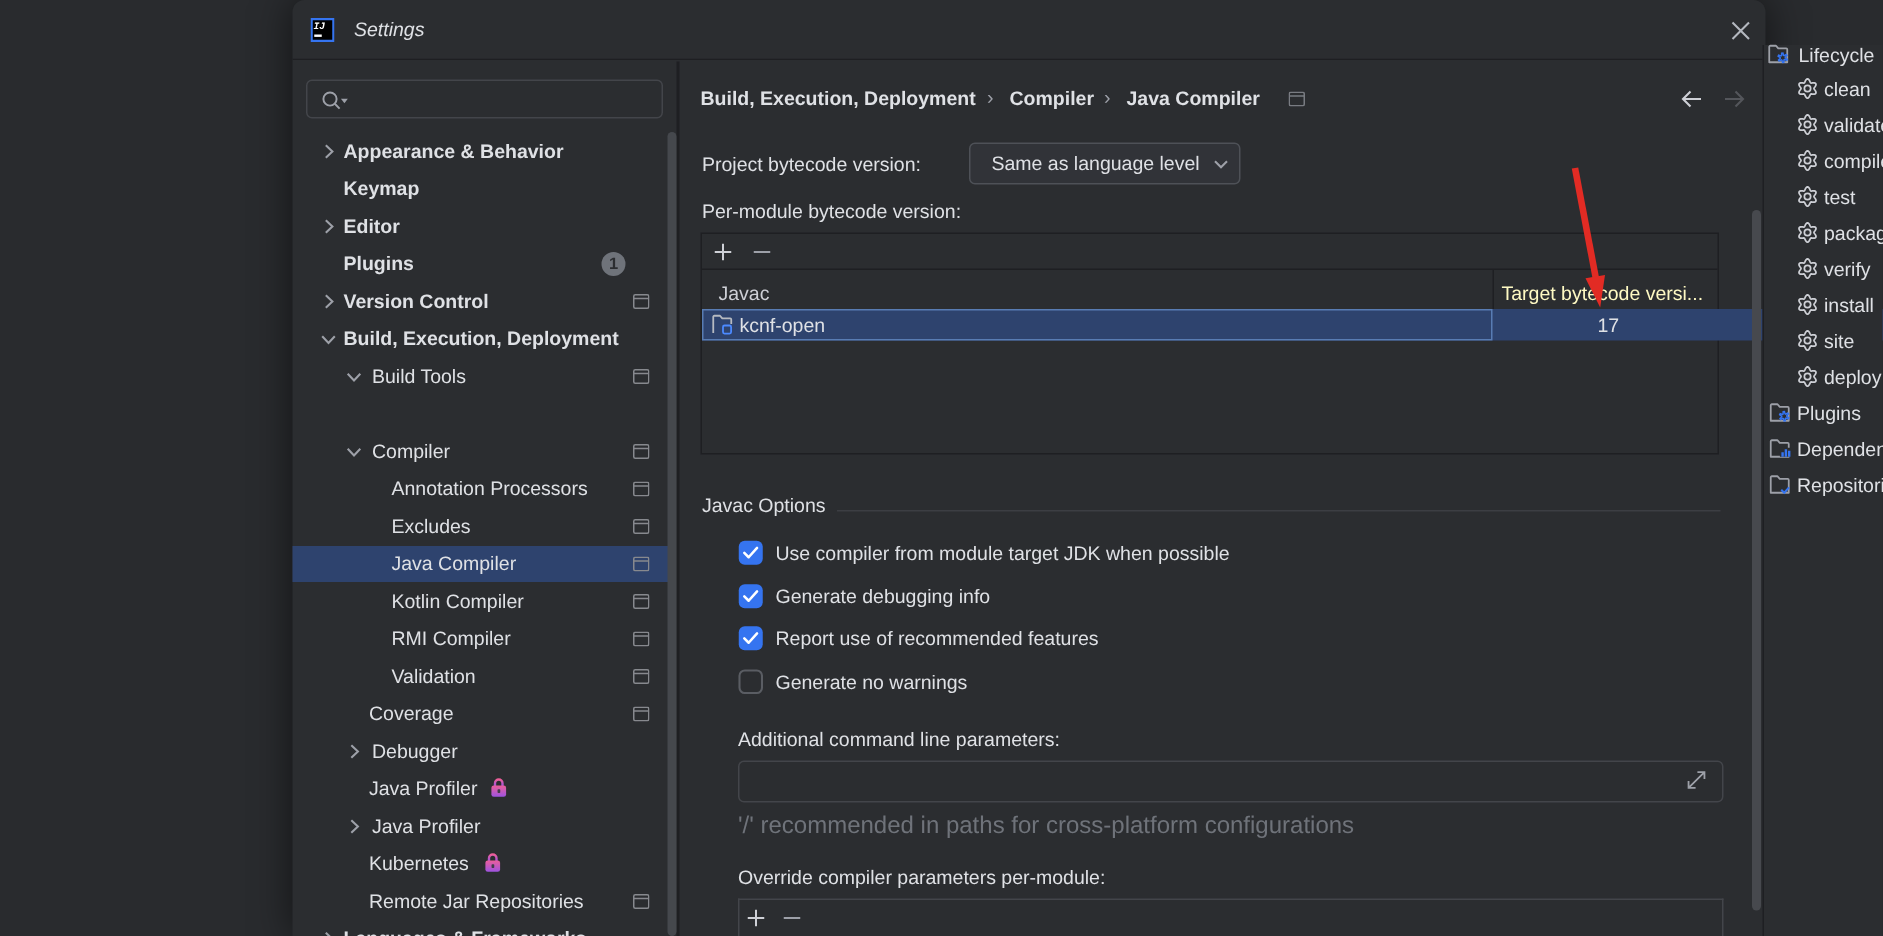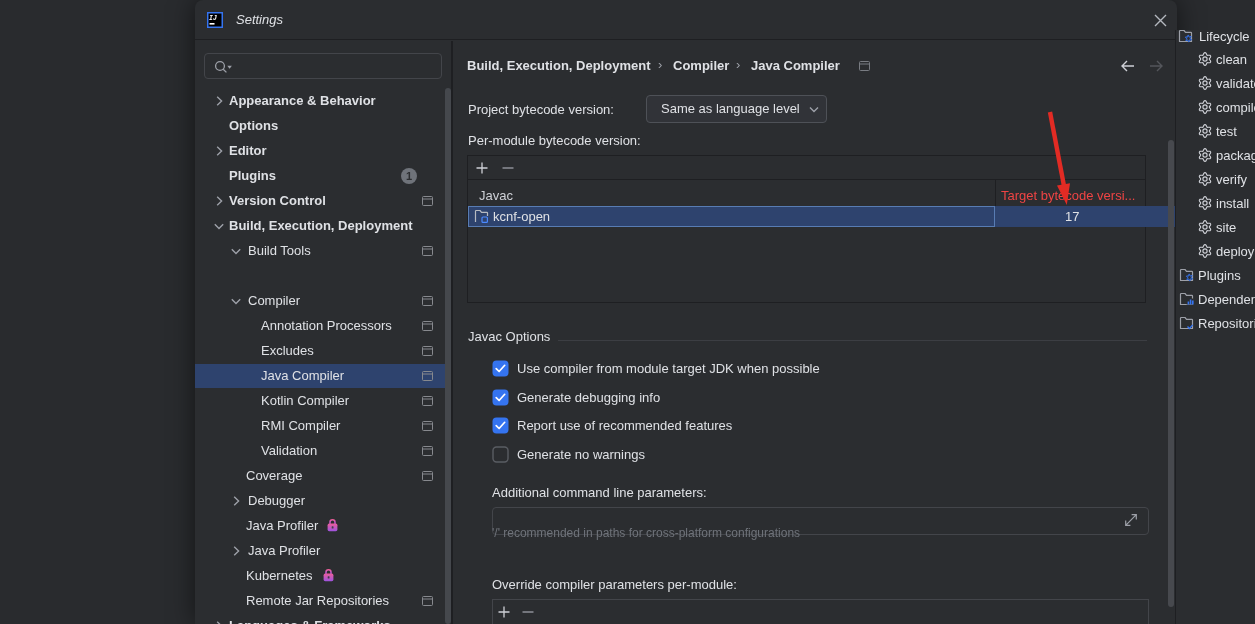--- a/index.html
+++ b/index.html
@@ -71,21 +71,21 @@
       </svg>
     </div>
     <div id="treesel"></div>
     <div class="trow b" style="top:48px">
         <svg class="abs" style="left:16px;top:4px" width="16" height="16" viewBox="0 0 16 16">
           <path d="M6.2 3.8 L10.6 8 L6.2 12.2" fill="none" stroke="#9da0a8" stroke-width="1.4"></path>
         </svg>
         <div class="abs" style="left:34px;top:4px;line-height:16px">Appearance &amp; Behavior</div>
       </div>
 <div class="trow b" style="top:73px">
-        <div class="abs" style="left:34px;top:4px;line-height:16px">Options</div>
+        <div class="abs" style="left:34px;top:4px;line-height:16px">Keymap</div>
       </div>
 <div class="trow b" style="top:98px">
         <svg class="abs" style="left:16px;top:4px" width="16" height="16" viewBox="0 0 16 16">
           <path d="M6.2 3.8 L10.6 8 L6.2 12.2" fill="none" stroke="#9da0a8" stroke-width="1.4"></path>
         </svg>
         <div class="abs" style="left:34px;top:4px;line-height:16px">Editor</div>
       </div>
 <div class="trow b" style="top:123px">
         <div class="abs" style="left:34px;top:4px;line-height:16px">Plugins</div>
         <div class="abs" style="left:206px;top:4px;width:16px;height:16px;border-radius:8px;background:#6f737a;color:#2b2d30;font-size:11px;font-weight:bold;text-align:center;line-height:16px">1</div>
@@ -254,21 +254,21 @@
 <div class="lbl" style="left:13px;top:92px">Per-module bytecode version:</div>
 <div id="table1">
         <div id="t1toolbar"></div>
         <svg class="abs" style="left:7px;top:5px" width="14" height="14" viewBox="0 0 14 14">
           <path d="M7 1.5 V12.5 M1.5 7 H12.5" stroke="#ced0d6" stroke-width="1.3"></path>
         </svg>
         <svg class="abs" style="left:33px;top:5px" width="14" height="14" viewBox="0 0 14 14">
           <path d="M1.5 7 H12.5" stroke="#9da0a8" stroke-width="1.3"></path>
         </svg>
         <div class="lbl" style="left:11px;top:32px;color:#ced0d6">Javac</div>
-        <div class="lbl" style="left:533px;top:32px;color:#ef4444">Target bytecode versi...</div>
+        <div class="lbl" style="left:533px;top:32px;color:#fef9c3">Target bytecode versi...</div>
         <div id="t1coldiv"></div>
         <div id="t1row">
           <div id="t1cell"></div>
           <svg class="abs" style="left:6px;top:3px" width="16" height="15" viewBox="0 0 16 15">
             <path d="M1.5 13 V2.2 a0.7 0.7 0 0 1 0.7 -0.7 H6 l1.5 1.8 h5.3 a0.7 0.7 0 0 1 0.7 0.7 V7" fill="none" stroke="#b6bac1" stroke-width="1.2" stroke-linejoin="round"></path>
             <rect x="8" y="8" width="5.4" height="5.4" rx="1" fill="#2e436e" stroke="#4c8aff" stroke-width="1.2"></rect>
           </svg>
           <div class="lbl" style="left:25px;top:3px">kcnf-open</div>
           <div class="lbl" style="left:597px;top:3px">17</div>
         </div>
@@ -292,21 +292,21 @@
 <div class="lbl" style="left:62px;top:377px">Report use of recommended features</div>
 <svg class="abs" style="left:37px;top:405px" width="17" height="17" viewBox="0 0 17 17">
         <rect x="1" y="1" width="15" height="15" rx="3.5" fill="none" stroke="#5a5d63" stroke-width="1.4"></rect>
       </svg>
 <div class="lbl" style="left:62px;top:406px">Generate no warnings</div>
 <div class="lbl" style="left:37px;top:444px">Additional command line parameters:</div>
 <div id="field1"></div>
 <svg class="abs" style="left:668px;top:471px" width="16" height="16" viewBox="0 0 16 16">
         <path d="M3.2 12.8 L12.8 3.2 M8.6 2.7 h4.7 v4.7 M2.7 8.6 v4.7 h4.7" fill="none" stroke="#9da0a8" stroke-width="1.2"></path>
       </svg>
-<div class="lbl dim" style="left:37px;top:485px;font-size:12px">'/' recommended in paths for cross-platform configurations</div>
+<div class="lbl dim" style="left:37px;top:501px;font-size:16px">'/' recommended in paths for cross-platform configurations</div>
 <div class="lbl" style="left:37px;top:536px">Override compiler parameters per-module:</div>
 <div id="table2"></div>
 <svg class="abs" style="left:42px;top:564px" width="14" height="14" viewBox="0 0 14 14">
         <path d="M7 1.5 V12.5 M1.5 7 H12.5" stroke="#ced0d6" stroke-width="1.3"></path>
       </svg>
 <svg class="abs" style="left:66px;top:564px" width="14" height="14" viewBox="0 0 14 14">
         <path d="M1.5 7 H12.5" stroke="#9da0a8" stroke-width="1.3"></path>
       </svg>
 <div id="mainscroll"></div>
     </div>

